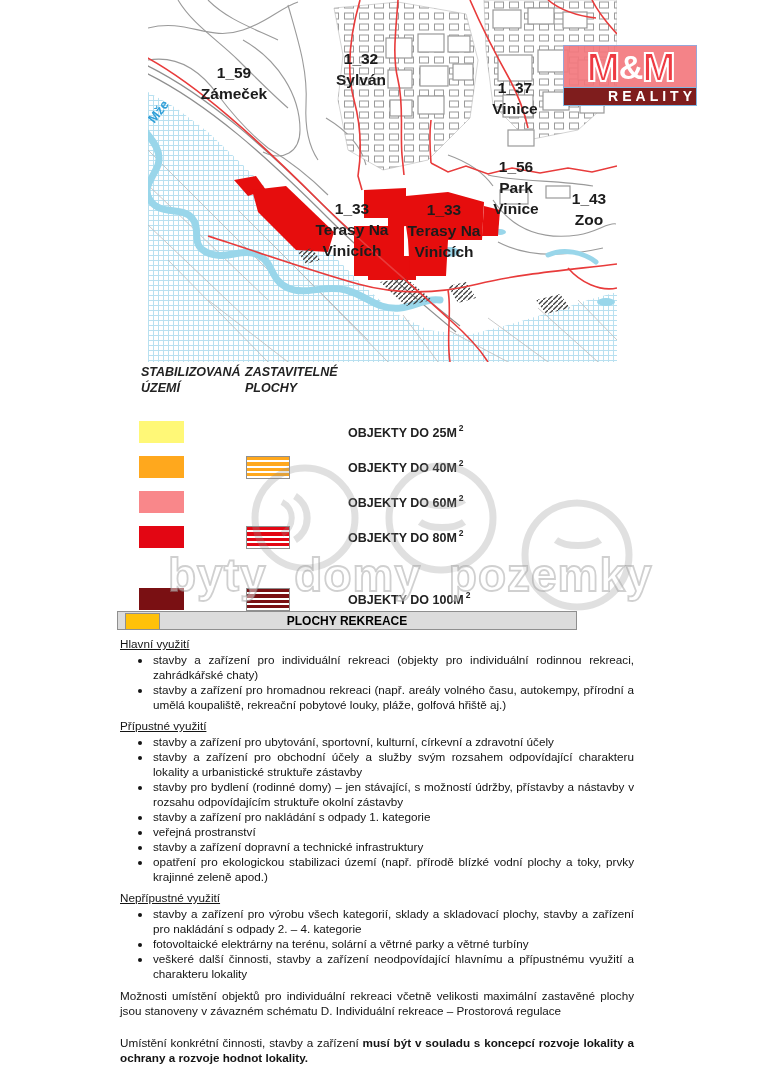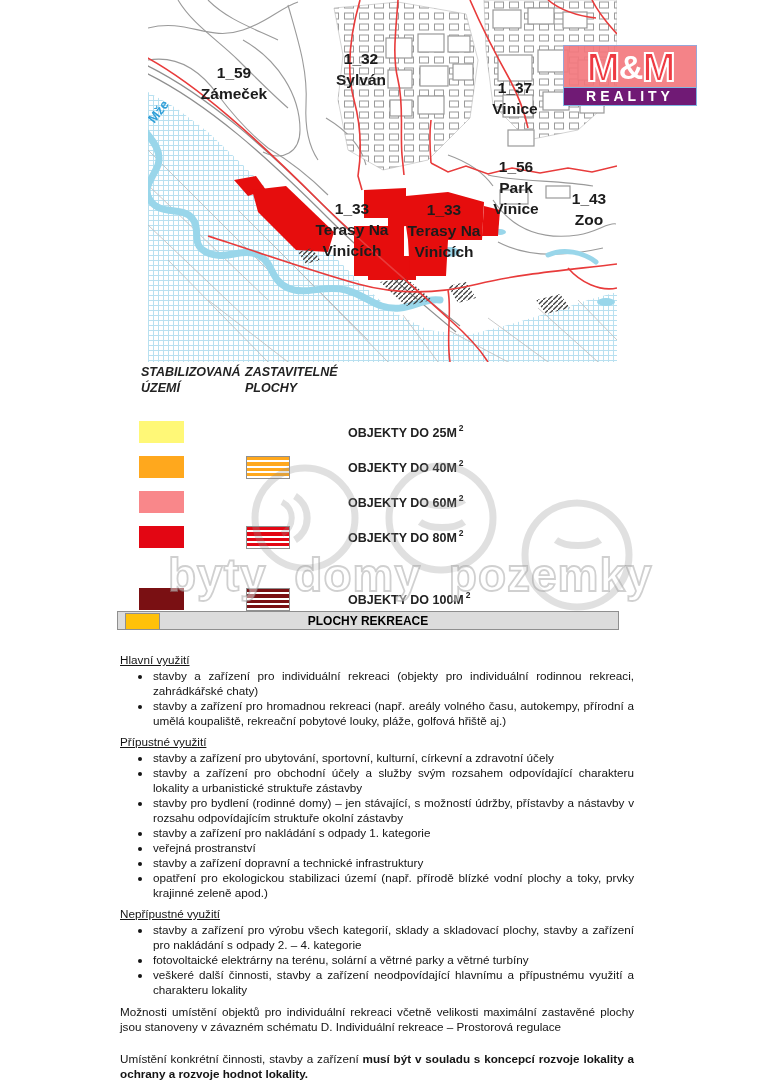--- a/index.html
+++ b/index.html
@@ -15,53 +15,53 @@
   .river-label{position:absolute;left:-2px;top:104px;color:#2f9fd8;font-weight:bold;font-size:13px;
           transform:rotate(-52deg);}
 
   
   .logo{position:absolute;left:563px;top:45px;width:134px;z-index:20;}
   .logo-top{height:43px;background:rgba(243,120,126,0.92);border:1px solid #97a6d8;box-sizing:border-box;
             display:flex;align-items:center;justify-content:center;
             font-weight:bold;font-size:40px;line-height:38px;letter-spacing:-2px;}
   .logo-top .m{color:#ee3a42;-webkit-text-stroke:2px #fff;}
   .logo-top .amp{color:#fff;font-size:34px;margin:0 1px;}
-  .logo-bottom{height:19px;background:#701a75;border:1px solid #7fb6e2;box-sizing:border-box;margin-top:-1px;
-            color:#fff;font-weight:bold;font-size:14px;letter-spacing:4px;text-align:center;line-height:17px;}
+  .logo-bottom{height:19px;background:#7f1d1d;border:1px solid #7fb6e2;box-sizing:border-box;margin-top:-1px;
+            color:#fff;font-weight:bold;font-size:14px;letter-spacing:4px;text-align:right;line-height:17px;}
 
   
   .lhead{position:absolute;font-weight:bold;font-size:12.5px;line-height:16px;color:#222;z-index:2;}
   .lhead span{display:block;font-style:italic;}
   .lrow{position:absolute;left:139px;width:500px;height:22px;z-index:2;}
   .sw-solid{position:absolute;left:0;top:0;width:45px;height:22px;background:var(--c);}
   .sw-striped{position:absolute;left:107px;top:0;width:42px;height:21px;border:1px solid #8f8f8f;
               background:repeating-linear-gradient(180deg,var(--c) 0 3.2px,#fff 3.2px 5.4px);}
   .llabel{position:absolute;left:209px;top:3px;font-weight:bold;font-size:12.5px;color:#222;white-space:nowrap;}
   .llabel sup{font-size:8.5px;position:relative;top:-1px;left:2px;}
 
   
   .wm{position:absolute;left:0;top:0;width:764px;height:1080px;pointer-events:none;z-index:5;}
   .wm-text{position:absolute;left:168px;top:548px;font-weight:bold;font-size:46px;white-space:nowrap;
            color:rgba(255,255,255,0.45);-webkit-text-stroke:1.8px rgba(150,150,150,0.45);
            letter-spacing:1px;word-spacing:14px;}
 
   
-  .titlebar{position:absolute;left:117px;top:611px;width:502px;height:19px;box-sizing:border-box;
+  .titlebar{position:absolute;left:117px;top:611px;width:460px;height:19px;box-sizing:border-box;
             background:#dcdcdc;border:1px solid #8f8f8f;z-index:10;}
   .titlebar .accent{position:absolute;left:7px;top:1px;width:33px;height:15px;
             background:var(--c);border:1px solid #8f8f8f;}
   .titlebar .ttl{position:absolute;left:0;right:0;top:2px;text-align:center;
             font-weight:bold;font-size:12px;color:#000;}
 
   
   .content{position:absolute;left:120px;top:632px;width:514px;z-index:10;
            font-size:11.7px;line-height:15px;text-align:justify;color:#141414;}
   .sec-head{text-decoration:underline;margin:0;}
   .section{margin-top:6px;}
-  .section:first-child{margin-top:20px;}
+  .section:first-child{margin-top:4px;}
   .content ul{margin:1px 0 0 0;padding-left:32px;}
   .content li{margin:0;padding-left:1px;}
   .content p{margin:7px 0 0 0;}
   .content p.last{margin-top:17px;}
 </style>
 </head>
 <body>
 
 <div class="page">
 

